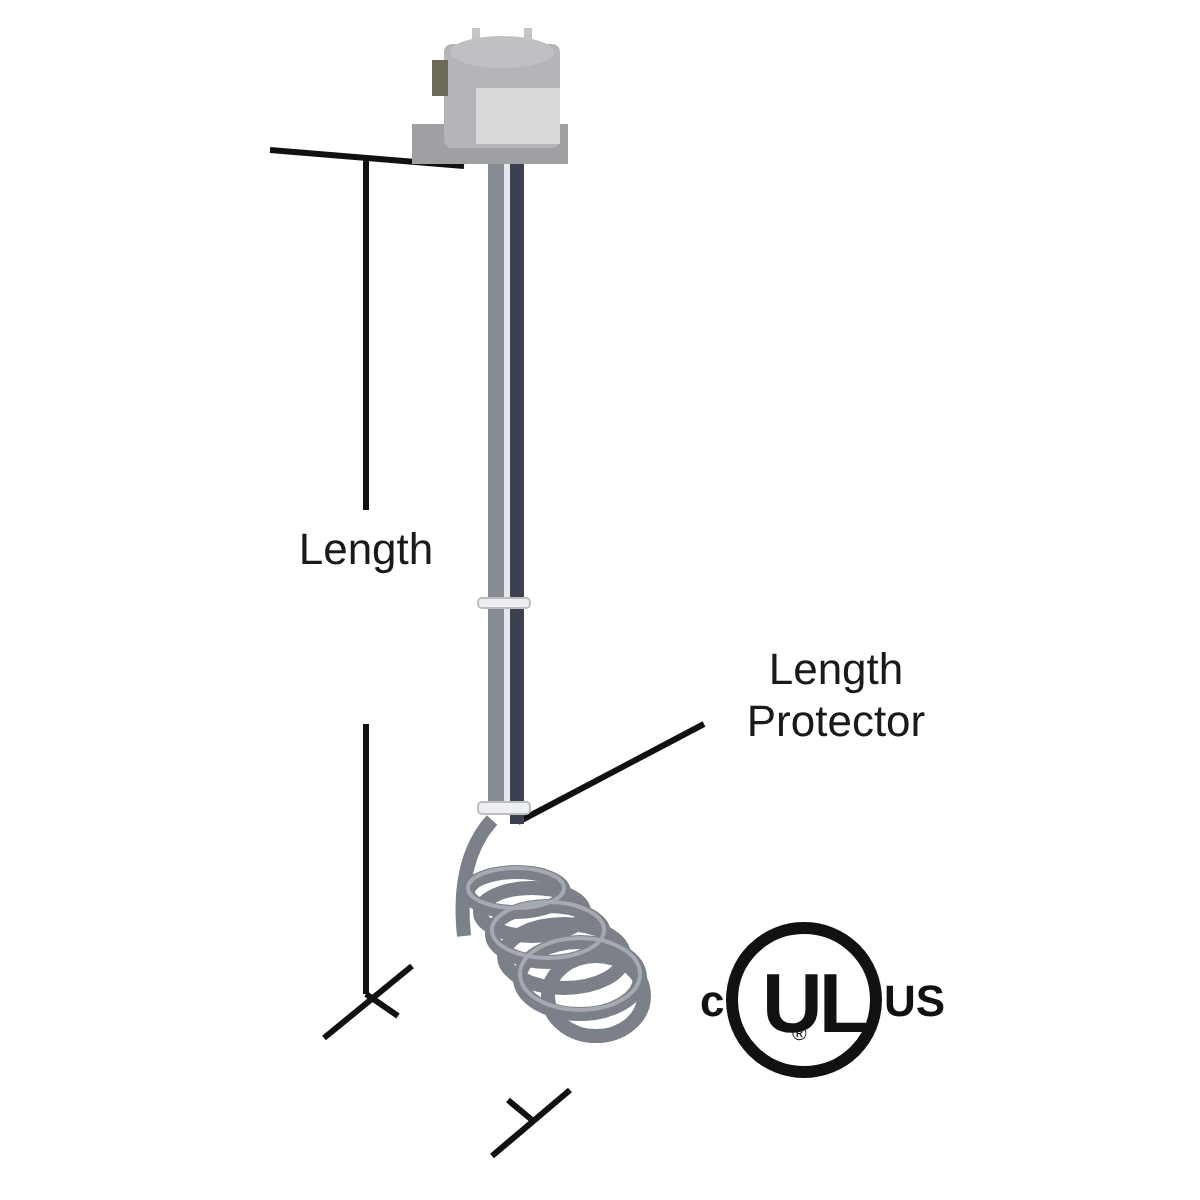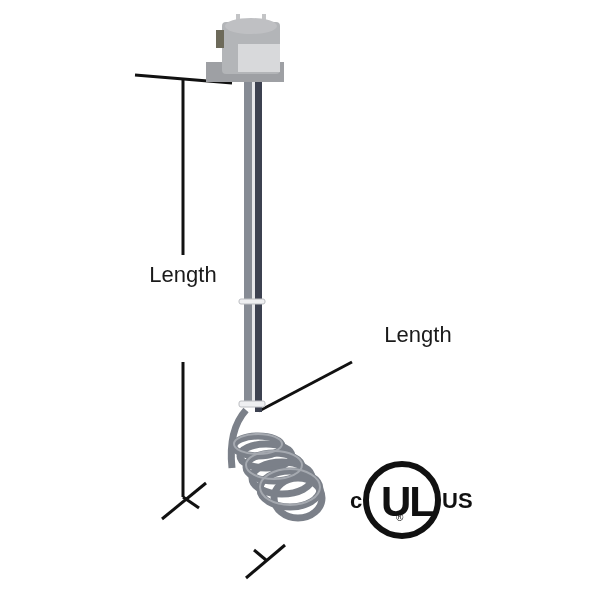--- a/index.html
+++ b/index.html
@@ -68,20 +68,21 @@
     <circle cx="402" cy="500" r="36" fill="none" stroke="#111" stroke-width="6"></circle>
   </g>
 </svg>
 
 <div class="label" style="left:130px;top:262px;width:106px;">
   <div>Length</div>
 </div>
 
 <div class="label" style="left:356px;top:322px;width:124px;">
   <div>Length</div>
+  <div>Protector</div>
 </div>
 
 <div class="label" style="left:190px;top:510px;width:64px;">
 </div>
 
 <span class="ul-c" style="left:350px;top:488px;font-size:22px;">c</span>
 <span class="ul-c" style="left:381px;top:478px;font-size:42px;letter-spacing:-2px;">UL</span>
 <span class="ul-c" style="left:396px;top:512px;font-size:10px;font-weight:normal;">®</span>
 <span class="ul-us" style="left:442px;top:488px;font-size:22px;">US</span>
 

